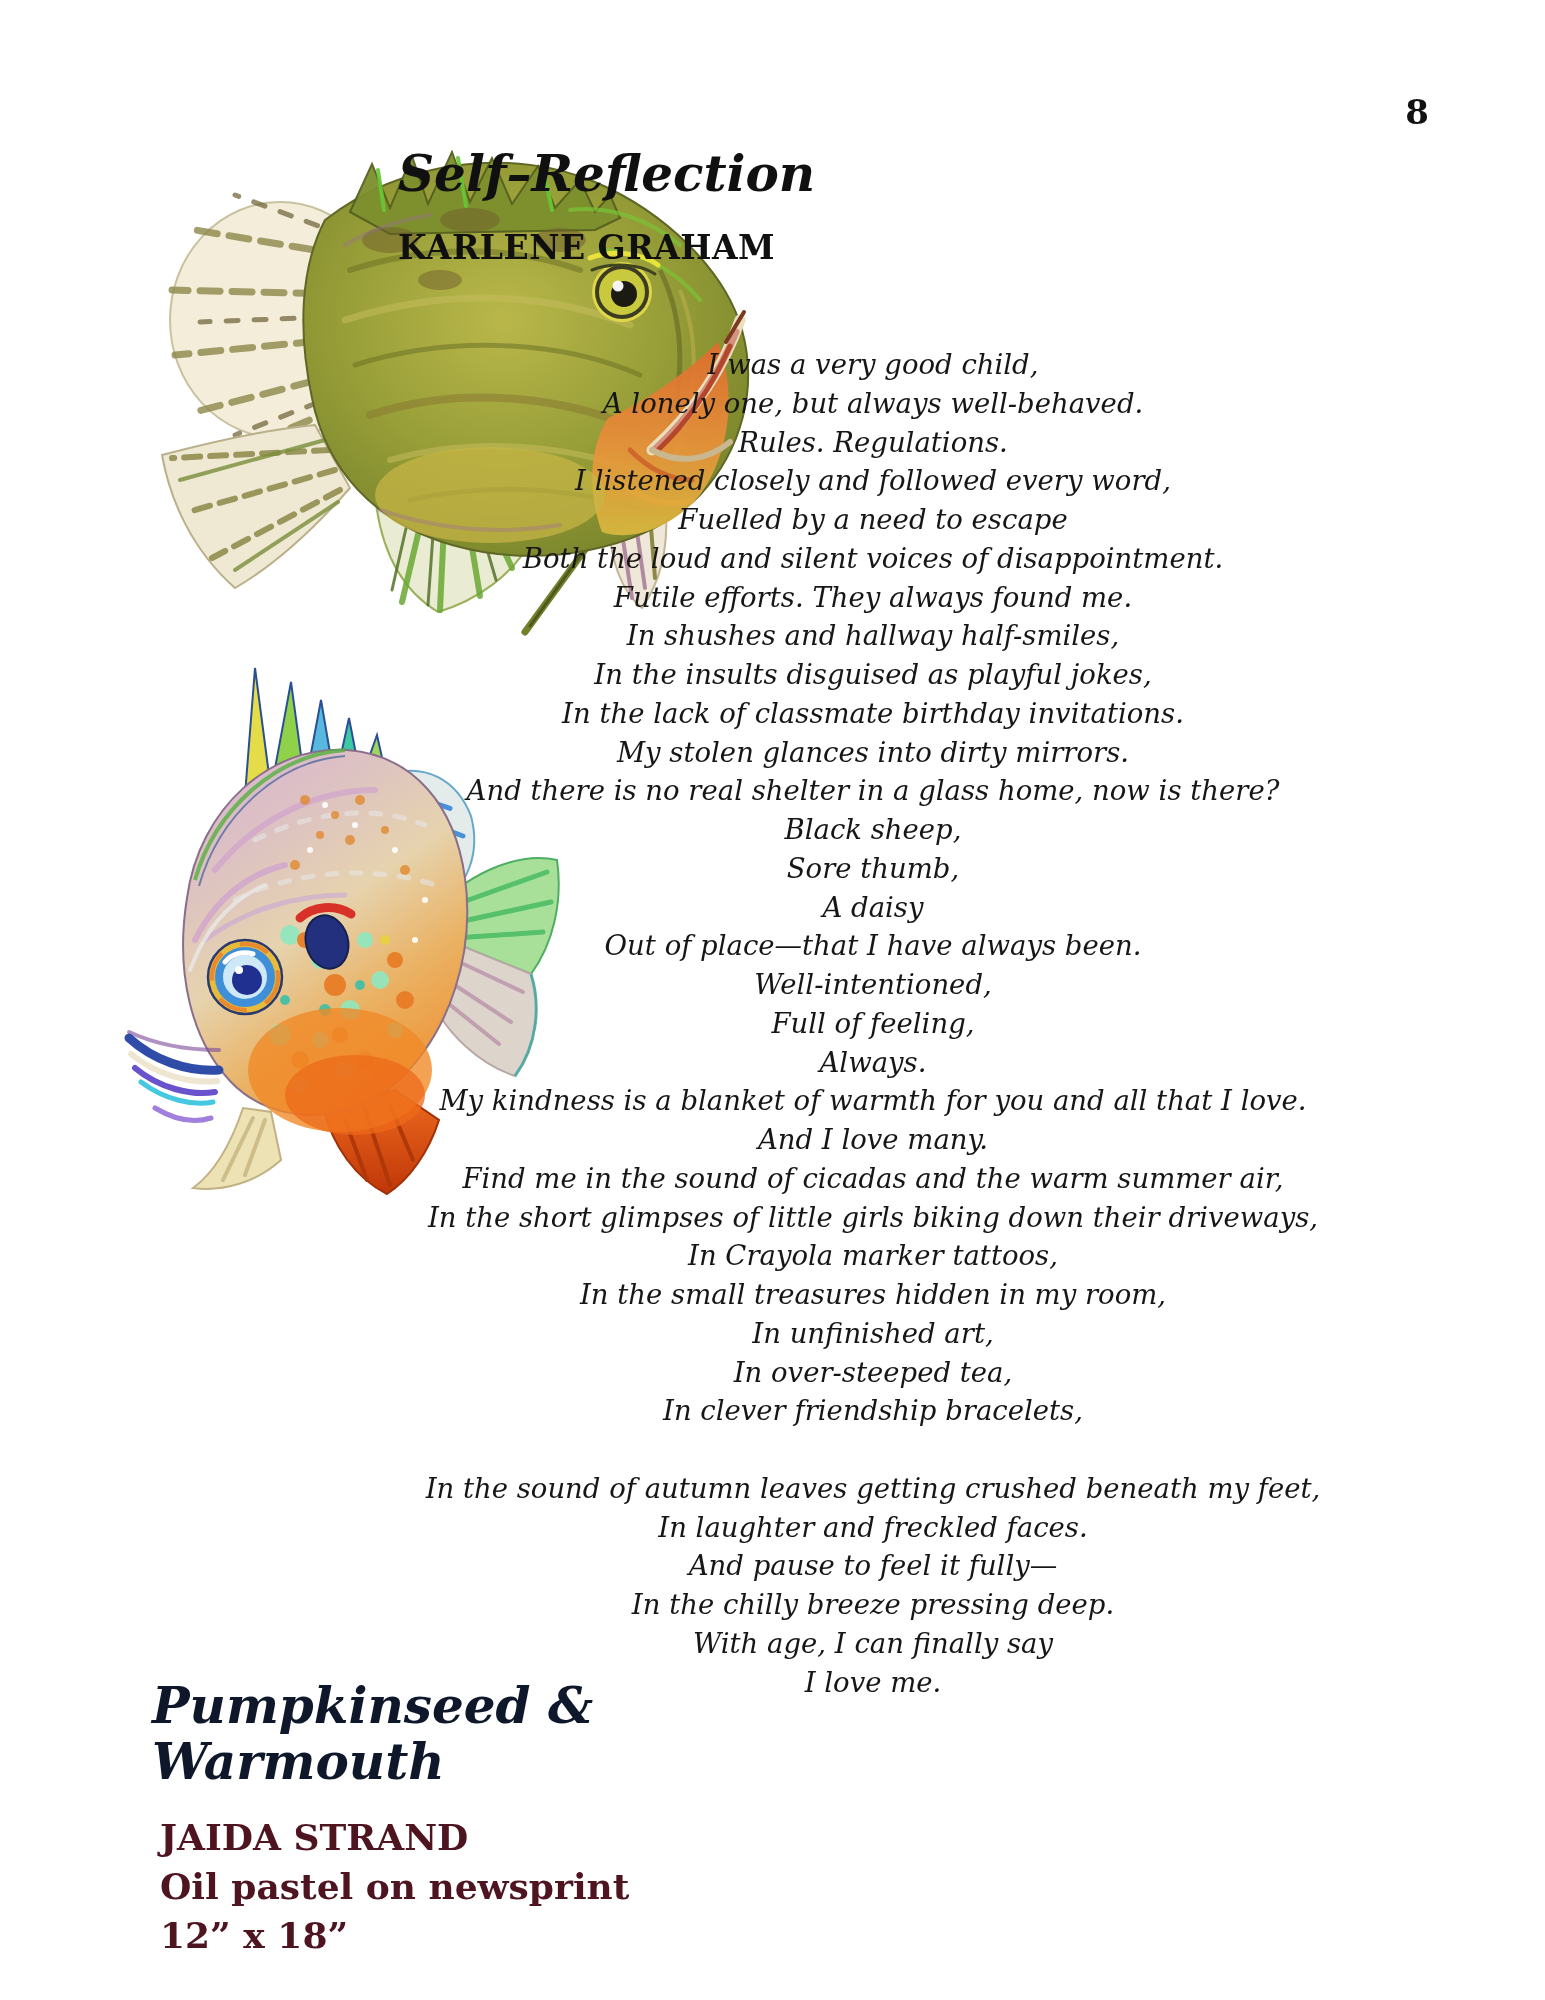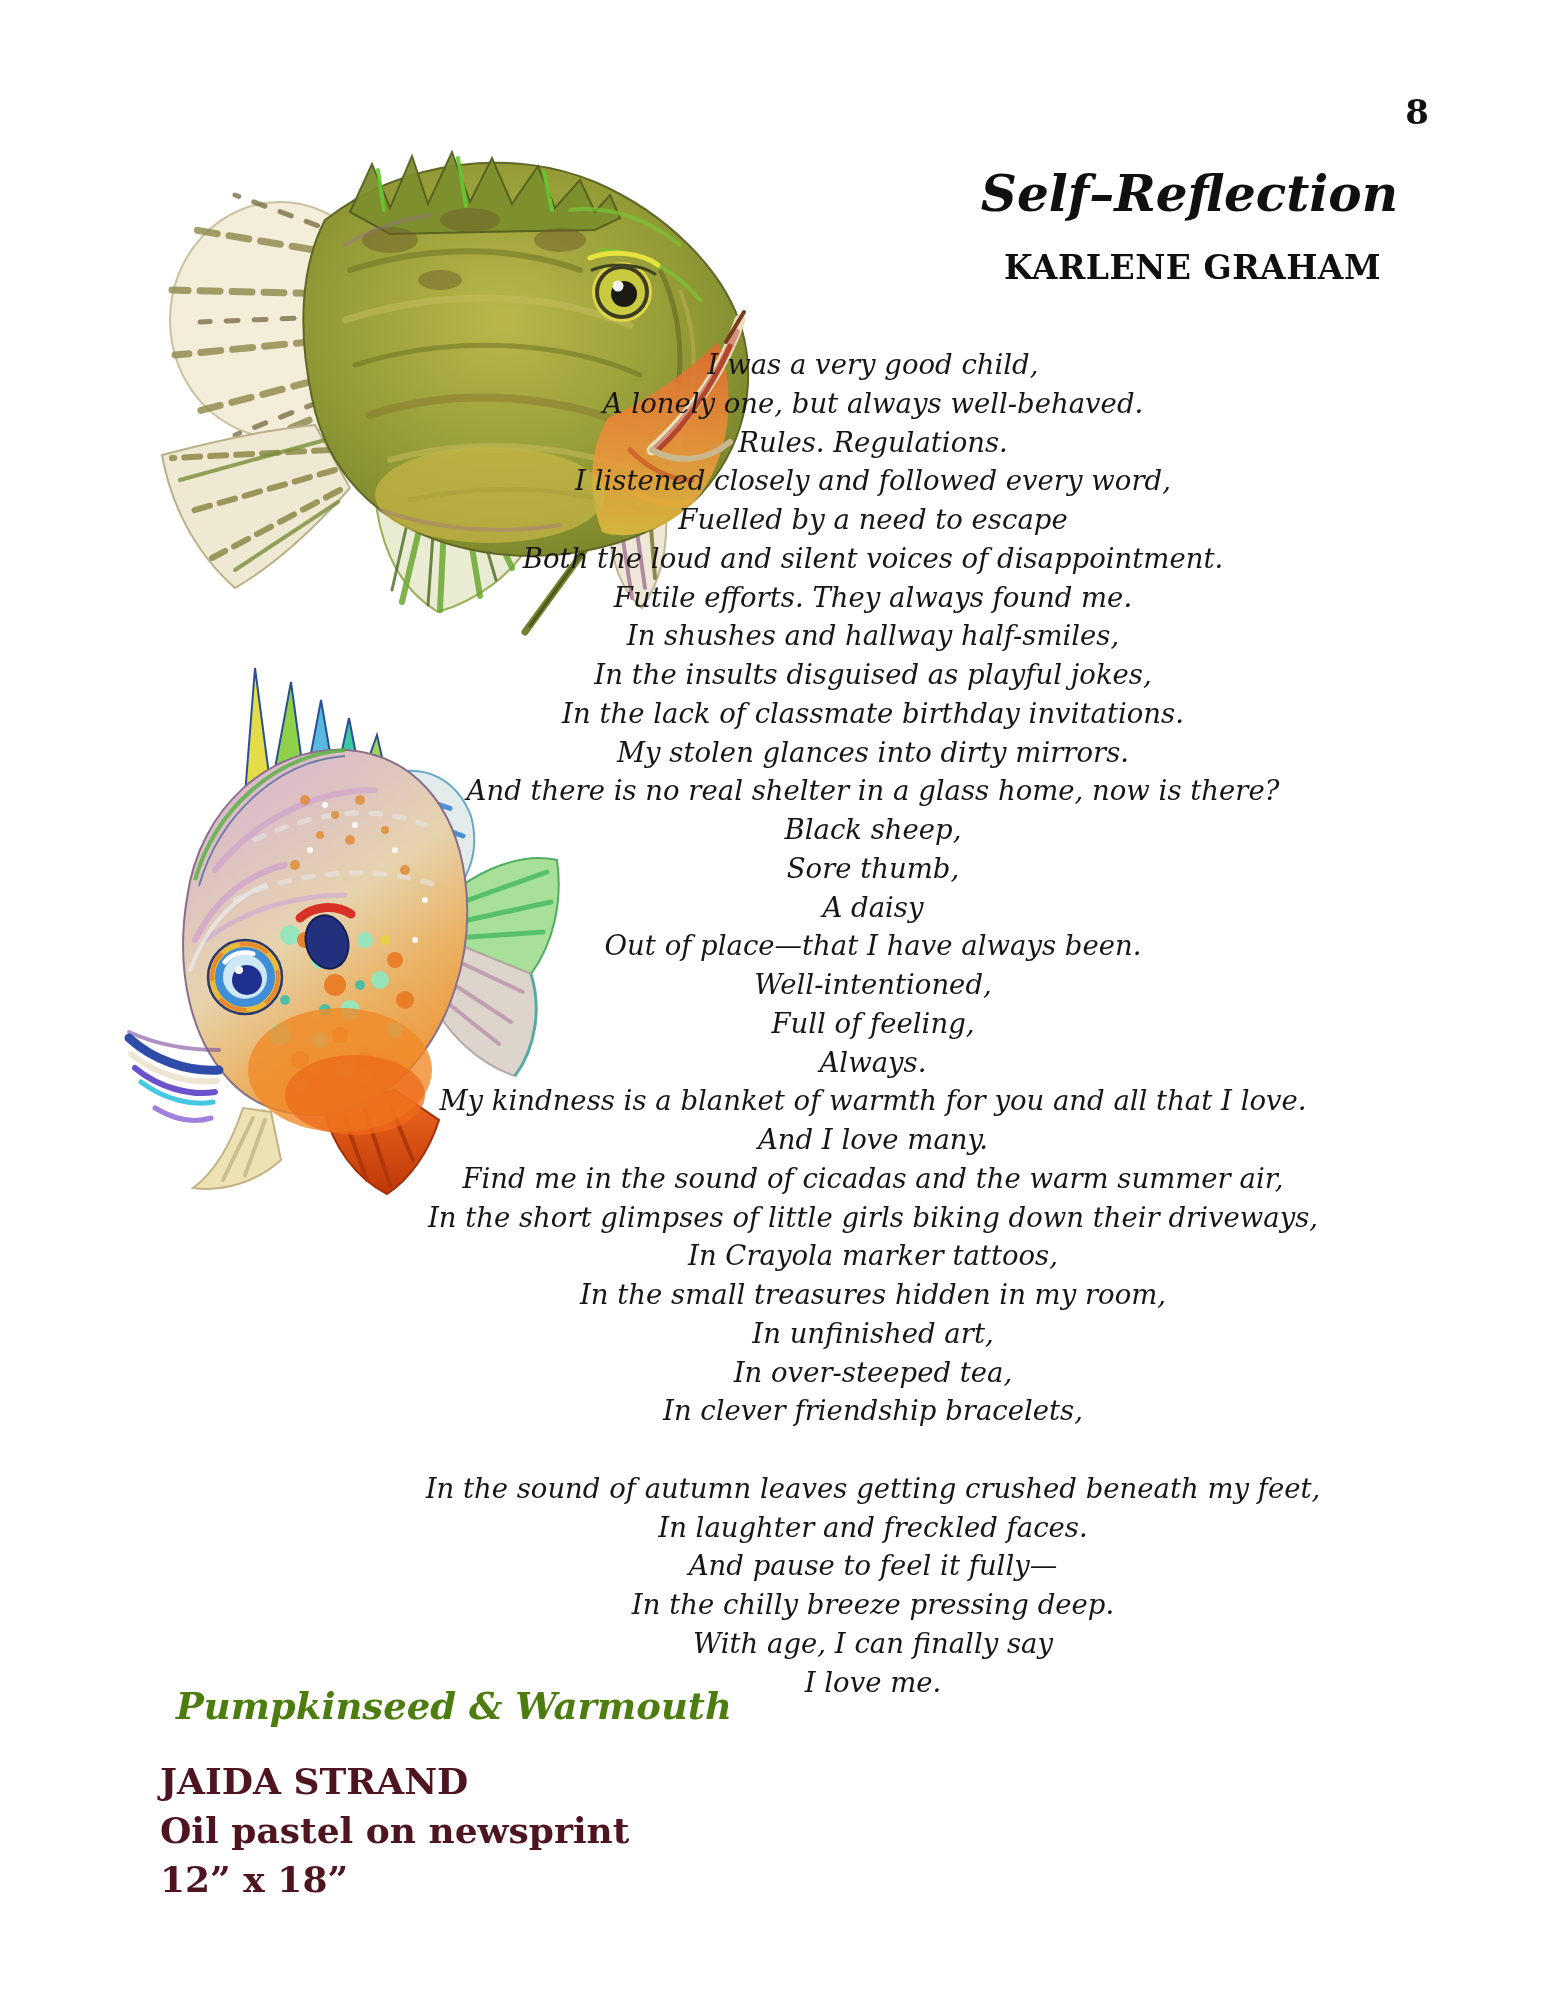--- a/index.html
+++ b/index.html
@@ -2,30 +2,30 @@
 <html><head>
 <meta charset="utf-8">
 <style>
   html,body{margin:0;padding:0;}
   body{background:#ffffff;width:1545px;height:2000px;position:relative;overflow:hidden;
        font-family:"DejaVu Serif", serif;color:#161616;}
   .page{position:absolute;inset:0;background:#ffffff;}
 
   .page-number{position:absolute;top:92px;right:116px;font-size:34px;font-weight:bold;color:#111;}
 
-  .poem-head{position:absolute;top:168px;right:147px;width:1000px;text-align:right;}
+  .poem-head{position:absolute;top:148px;right:147px;width:1000px;text-align:left;}
   .poem-head h1{margin:0;font-size:50px;line-height:52px;font-weight:bold;font-style:italic;color:#101010;}
   .poem-head h2{margin:28px 17px 0 0;font-size:33px;line-height:40px;font-weight:bold;letter-spacing:0.5px;color:#101010;}
 
   .poem{position:absolute;top:345px;right:147px;width:1050px;text-align:center;}
   .poem-line{font-style:italic;font-size:27.5px;line-height:38.75px;min-height:38.75px;
              white-space:nowrap;color:#161616;}
 
   .caption{position:absolute;left:152px;top:1678px;width:700px;}
-  .cap-title{font-size:37px;line-height:56px;font-weight:bold;font-style:italic;color:#4d7c0f;margin-left:24px;}
+  .cap-title{font-size:50px;line-height:56px;font-weight:bold;font-style:italic;color:#0f172a;}
   .cap-lines{margin-top:23px;}
   .cap-line{font-size:36px;line-height:49px;font-weight:bold;color:#4e1420;padding-left:8px;}
 
   .fish{position:absolute;}
   .fish1{left:140px;top:150px;width:640px;height:490px;}
   .fish2{left:95px;top:640px;width:475px;height:555px;}
 </style>
 </head>
 <body>
 

